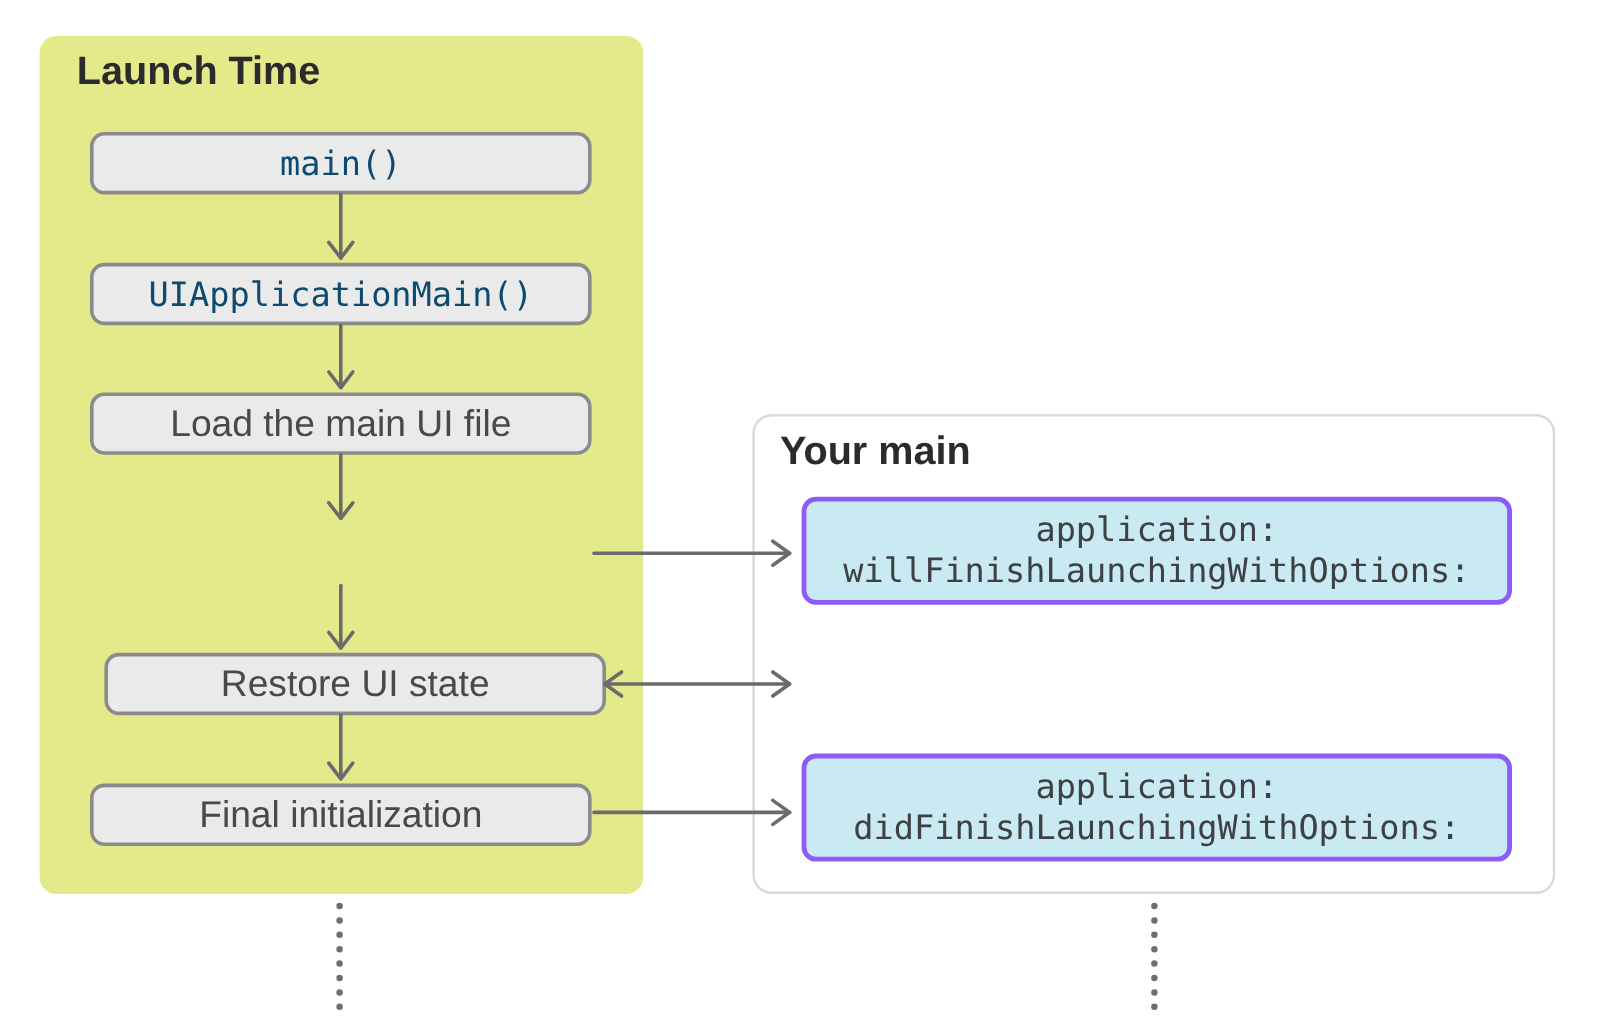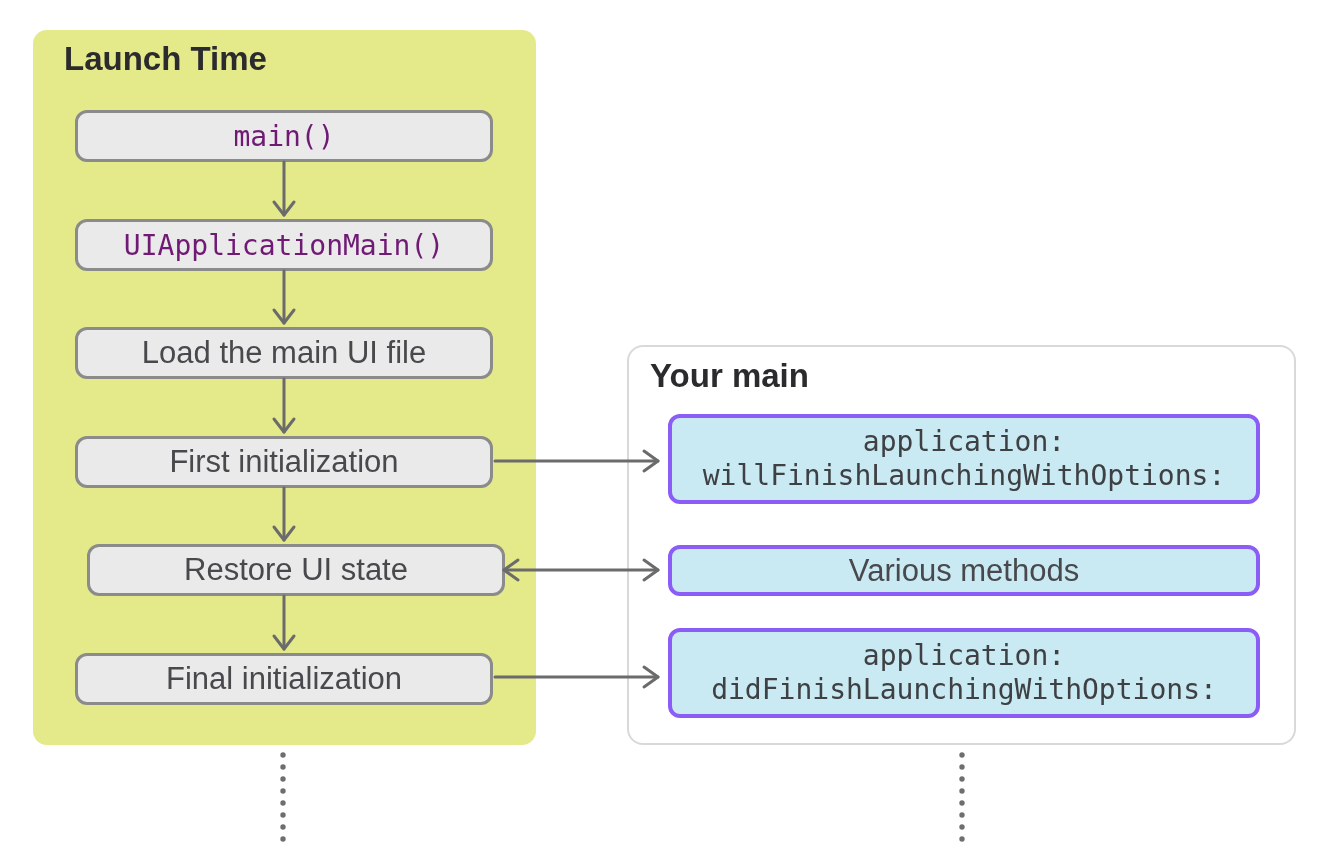--- a/index.html
+++ b/index.html
@@ -21,21 +21,21 @@
     line-height:1;white-space:nowrap;
   }
   .title-launch{left:47px;top:42px;margin-left:17px;}
   .title-code{left:650px;top:359px;}
   .step-box{
     position:absolute;left:75px;width:418px;height:52px;box-sizing:border-box;
     background:#EAEAEA;border:3px solid #8B8B8B;border-radius:12px;
     display:flex;align-items:center;justify-content:center;
     font-size:31px;color:#49494D;white-space:nowrap;
   }
-  .step-box.mono{font-family:"DejaVu Sans Mono",monospace;font-size:28px;color:#701a75;}
+  .step-box.mono{font-family:"DejaVu Sans Mono",monospace;font-size:28px;color:#0c4a6e;}
   .method-box{
     position:absolute;left:668px;width:592px;box-sizing:border-box;
     background:#C9EAF2;border:4px solid #8b5cf6;border-radius:12px;
     display:flex;flex-direction:column;align-items:center;justify-content:center;
     text-align:center;
   }
   .method-box .code-line{
     font-family:"DejaVu Sans Mono",monospace;font-size:28px;line-height:34px;
     color:#3E4044;white-space:nowrap;
   }
@@ -52,33 +52,29 @@
 <body>
 
 <div class="canvas">
 
   <div class="panel panel-launch"></div>
   <div class="panel-title title-launch">Launch Time</div>
 
   <div class="step-box mono" style="top:110px;">main()</div>
   <div class="step-box mono" style="top:219px;">UIApplicationMain()</div>
   <div class="step-box" style="top:327px;">Load the main UI file</div>
-  <div class="step-box" style="top:436px;">First initialization</div>
   <div class="step-box" style="top:544px;margin-left:12px;">Restore UI state</div>
   <div class="step-box" style="top:653px;">Final initialization</div>
 
   <div class="panel panel-code"></div>
   <div class="panel-title title-code">Your main</div>
 
   <div class="method-box m1">
     <span class="code-line">application:</span>
     <span class="code-line">willFinishLaunchingWithOptions:</span>
-  </div>
-  <div class="method-box m2">
-    <span class="sans-line">Various methods</span>
   </div>
   <div class="method-box m3">
     <span class="code-line">application:</span>
     <span class="code-line">didFinishLaunchingWithOptions:</span>
   </div>
 
   <svg class="overlay" viewBox="0 0 1344 856" xmlns="http://www.w3.org/2000/svg" fill="none" stroke="#6B6B6B" stroke-width="3" stroke-linecap="round" stroke-linejoin="round">
 
     <g>
       <path d="M284 162 V215"></path>

